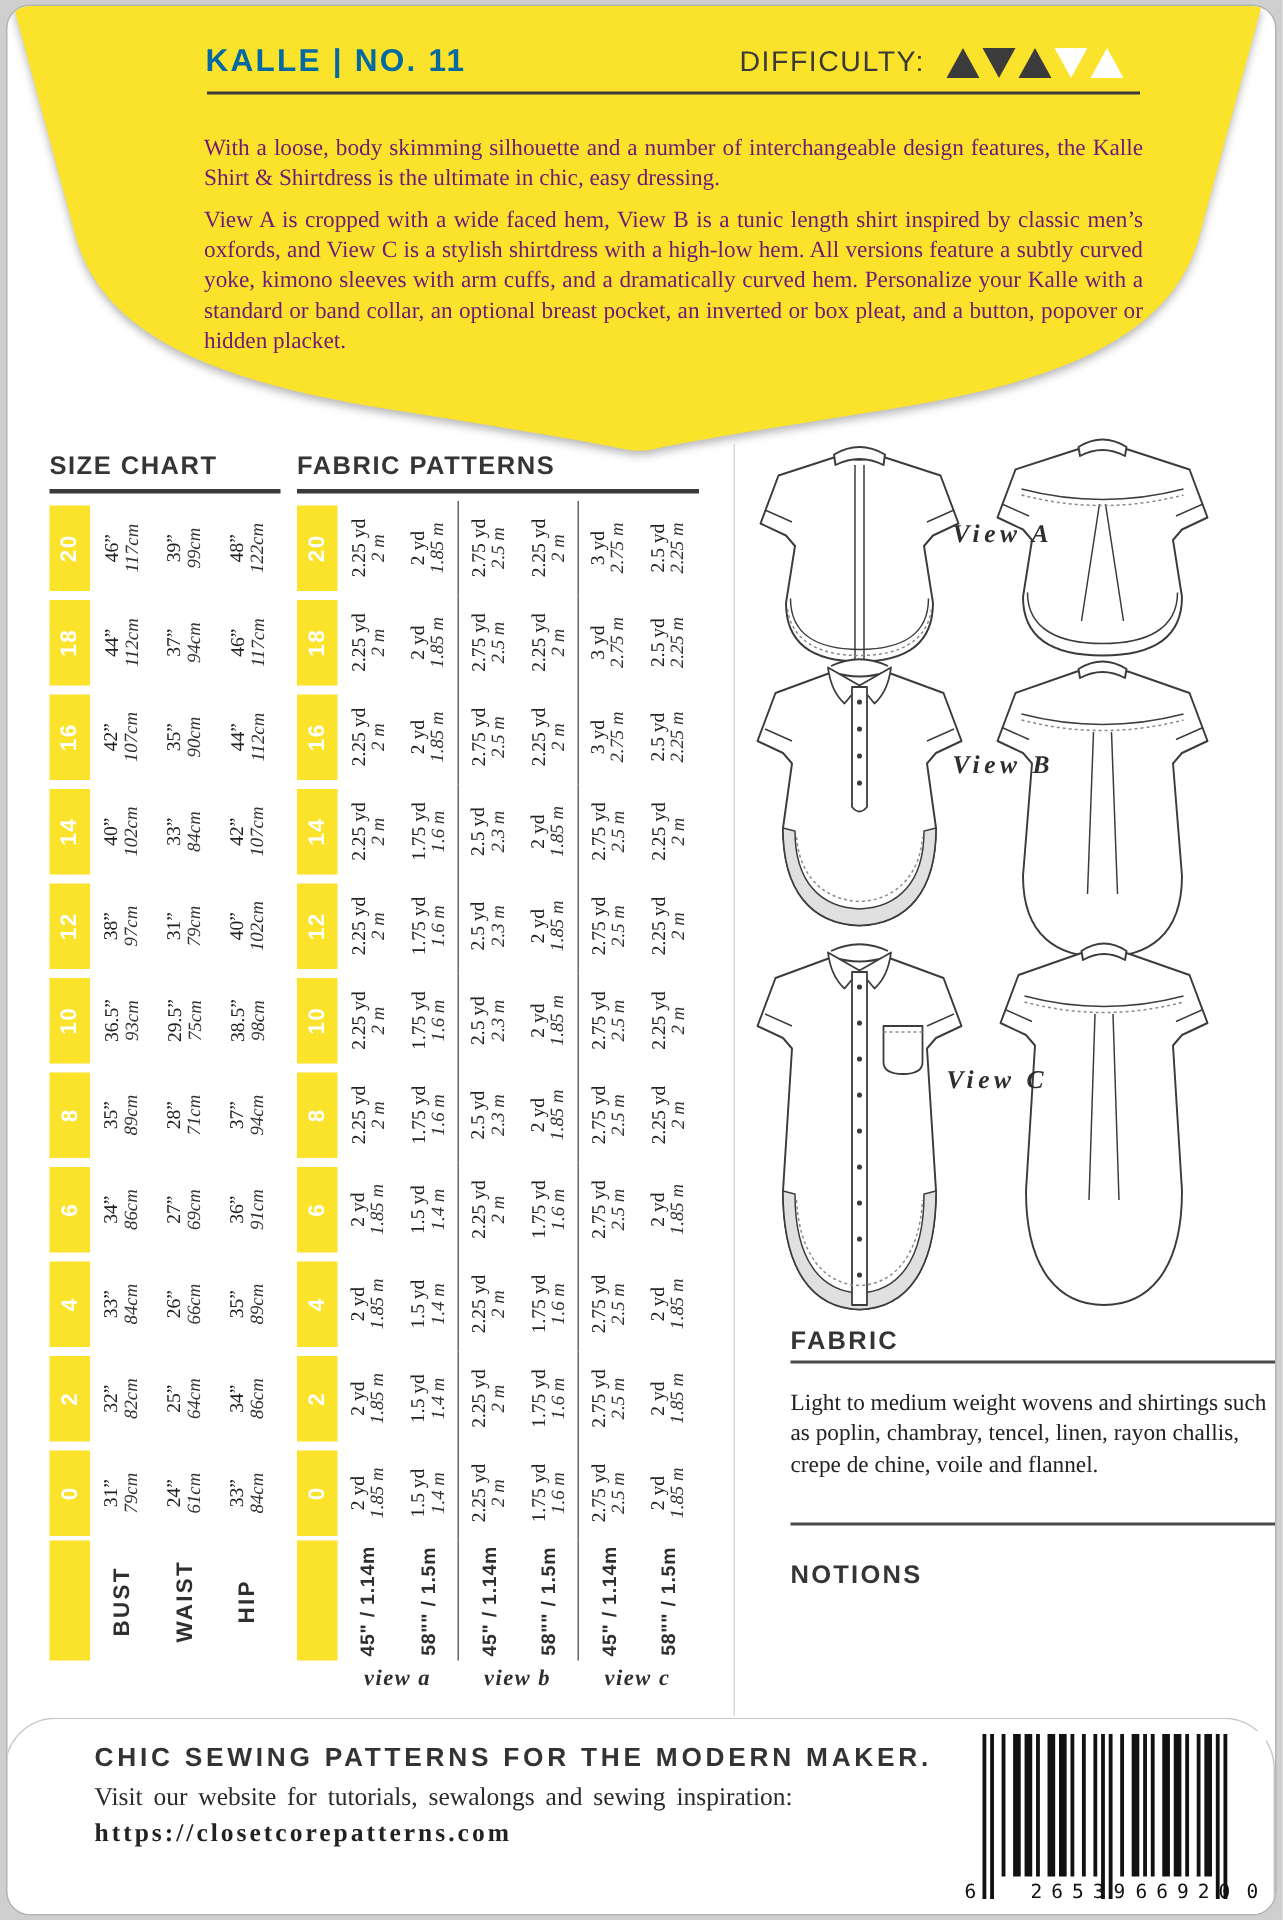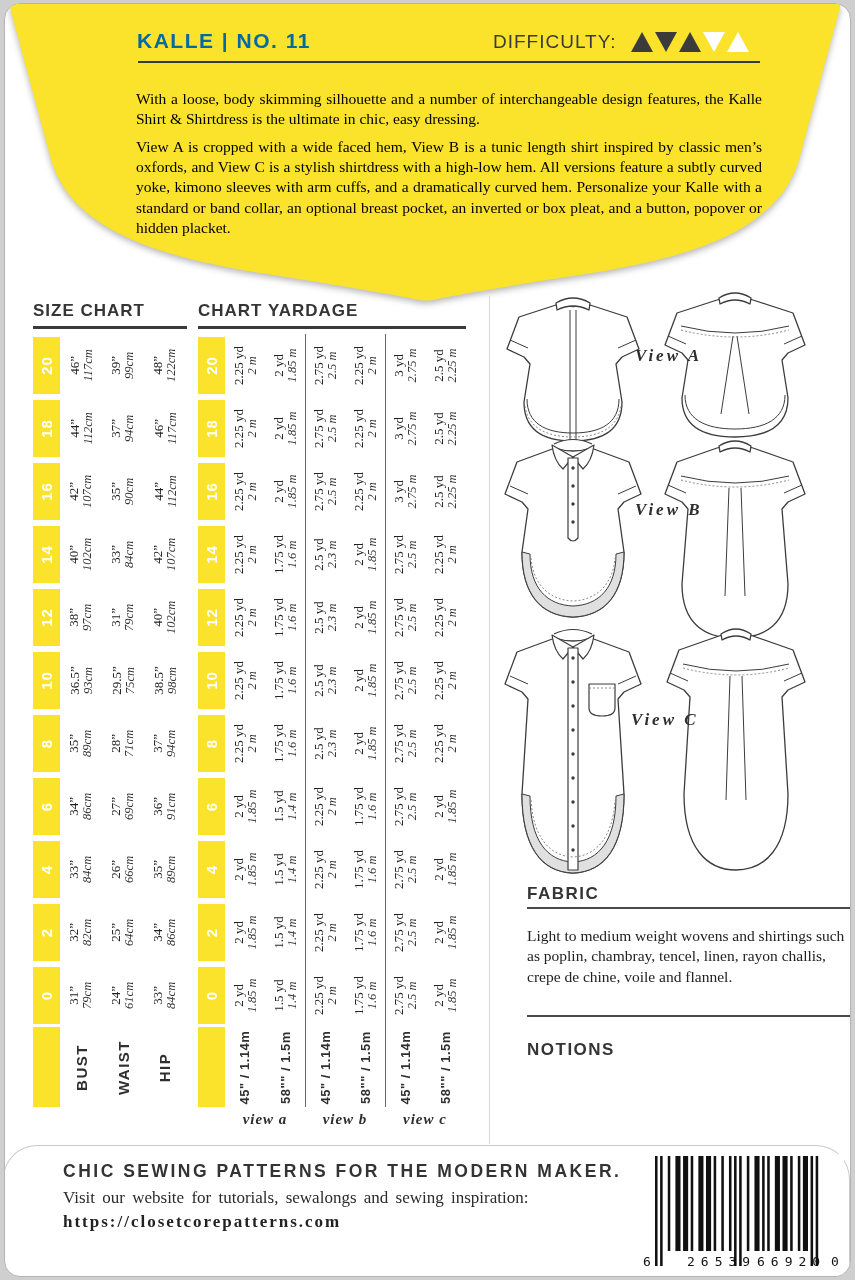--- a/index.html
+++ b/index.html
@@ -14,21 +14,21 @@
   #title{left:132px;top:25px;font-size:21px;font-weight:bold;letter-spacing:1.5px;color:#0369a1;}
   #difficulty{left:488px;top:27px;display:flex;align-items:center;gap:14px;}
   #difficulty-label{font-size:19px;letter-spacing:1px;color:#3a3a3a;}
   #tri-row{display:flex;align-items:center;gap:2px;}
   .tri{width:0;height:0;border-left:11px solid transparent;border-right:11px solid transparent;}
   .tri.up.filled{border-bottom:20px solid #3b3b3b;}
   .tri.down.filled{border-top:20px solid #3b3b3b;}
   .tri.up.empty{border-bottom:20px solid #ffffff;}
   .tri.down.empty{border-top:20px solid #ffffff;}
   #header-rule{left:133px;top:57px;width:622px;height:2px;background:#3a3a3a;}
-  .desc{left:131px;width:626px;font-size:15.5px;line-height:1.32;color:#000000;text-align:justify;}
+  .desc{left:131px;width:626px;font-size:15.5px;line-height:1.32;color:#701a75;text-align:justify;}
   #desc-1{top:69px;} #desc-2{top:117px;}
   
   .tbl-head{font-size:17px;font-weight:bold;letter-spacing:1px;color:#353535;}
   .tbl-rule{height:3px;background:#3a3a3a;}
   
   .t-row{display:flex;}
   .cell{display:flex;align-items:center;justify-content:center;box-sizing:border-box;}
   .rot{transform:rotate(-90deg);white-space:nowrap;text-align:center;}
   .band{width:27px;display:flex;align-items:center;justify-content:center;}
   .band-fill{width:27px;height:57px;background:#fbe22b;display:flex;align-items:center;justify-content:center;}
@@ -82,21 +82,21 @@
         <div class="tri down empty"></div>
         <div class="tri up empty"></div>
       </span>
   </div>
   <div class="abs" id="header-rule"></div>
   <p class="abs desc" id="desc-1">With a loose, body skimming silhouette and a number of interchangeable design features, the Kalle Shirt &amp; Shirtdress is the ultimate in chic, easy dressing.</p>
   <p class="abs desc" id="desc-2">View A is cropped with a wide faced hem, View B is a tunic length shirt inspired by classic men’s oxfords, and View C is a stylish shirtdress with a high-low hem.  All versions feature a subtly curved yoke, kimono sleeves with arm cuffs, and a dramatically curved hem. Personalize your Kalle with a standard or band collar, an optional breast pocket, an inverted or box pleat, and a button, popover or hidden placket.</p>
 
   <div class="abs sans tbl-head" style="left:28px;top:297px;">SIZE CHART</div>
   <div class="abs tbl-rule" style="left:28px;top:322px;width:154px;"></div>
-  <div class="abs sans tbl-head" style="left:193px;top:297px;">CHART YARDAGE</div>
+  <div class="abs sans tbl-head" style="left:193px;top:297px;">FABRIC PATTERNS</div>
   <div class="abs tbl-rule" style="left:193px;top:322px;width:268px;"></div>
 
   <div class="abs" id="sc-body" style="left:28px;top:330px;width:154px;">
       <div class="t-row" style="height: 63px;">
         <div class="cell band">
           <div class="band-fill">
             <div class="rot band-num sans">20</div>
           </div>
         </div>
         <div class="cell sc-col">

